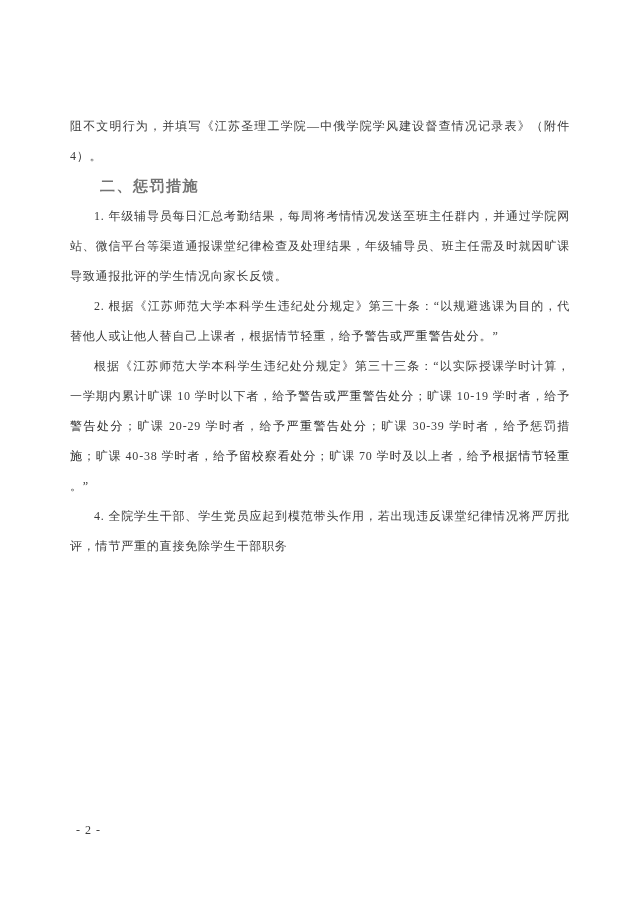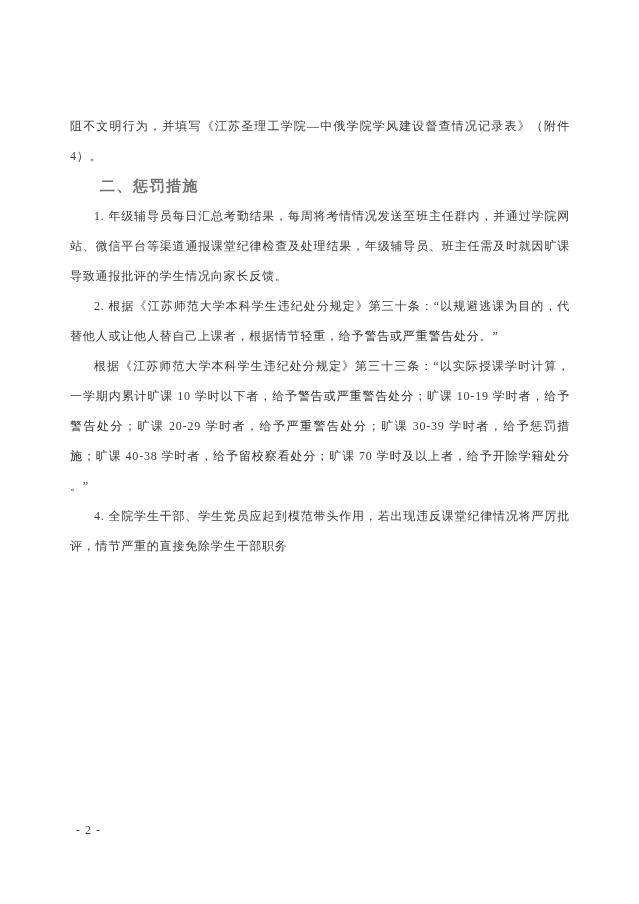--- a/index.html
+++ b/index.html
@@ -57,17 +57,17 @@
   }
 </style>
 </head>
 <body>
 
 <main class="doc-body">
   <p class="para"><span>阻不文明行为，并填写《江苏圣理工学院—中俄学院学风建设督查情况记录表》（附件 4）。</span></p>
   <h2 class="heading"><b>二、惩罚措施</b></h2>
   <p class="para indent"><span>1. 年级辅导员每日汇总考勤结果，每周将考情情况发送至班主任群内，并通过学院网站、微信平台等渠道通报课堂纪律检查及处理结果，年级辅导员、班主任需及时就因旷课导致通报批评的学生情况向家长反馈。</span></p>
   <p class="para indent"><span>2. 根据《江苏师范大学本科学生违纪处分规定》第三十条：“以规避逃课为目的，代替他人或让他人替自己上课者，根据情节轻重，给予</span><b>警告或严重警告处分</b><span>。”</span></p>
-  <p class="para indent"><span>根据《江苏师范大学本科学生违纪处分规定》第三十三条：“以实际授课学时计算，一学期内累计旷课 10 学时以下者，给予</span><b>警告或严重警告处分</b><span>；旷课 10-19 学时者，给予</span><b>警告处分</b><span>；旷课 20-29 学时者，给予</span><b>严重警告处分</b><span>；旷课 30-39 学时者，给予</span><b>惩罚措施</b><span>；旷课 40-38 学时者，给予</span><b>留校察看处分</b><span>；旷课 70 学时及以上者，给予</span><b>开除学籍处分</b><span> 。”</span></p>
+  <p class="para indent"><span>根据《江苏师范大学本科学生违纪处分规定》第三十三条：“以实际授课学时计算，一学期内累计旷课 10 学时以下者，给予</span><b>警告或严重警告处分</b><span>；旷课 10-19 学时者，给予</span><b>警告处分</b><span>；旷课 20-29 学时者，给予</span><b>严重警告处分</b><span>；旷课 30-39 学时者，给予</span><b>惩罚措施</b><span>；旷课 40-38 学时者，给予</span><b>留校察看处分</b><span>；旷课 70 学时及以上者，给予</span><b>根据情节轻重</b><span> 。”</span></p>
   <p class="para indent"><span>4. 全院学生干部、学生党员应起到模范带头作用，若出现违反课堂纪律情况将严厉批评，情节严重的直接免除学生干部职务</span></p>
 </main>
 
 <div class="page-number">- 2 -</div>
 
 </body></html>

